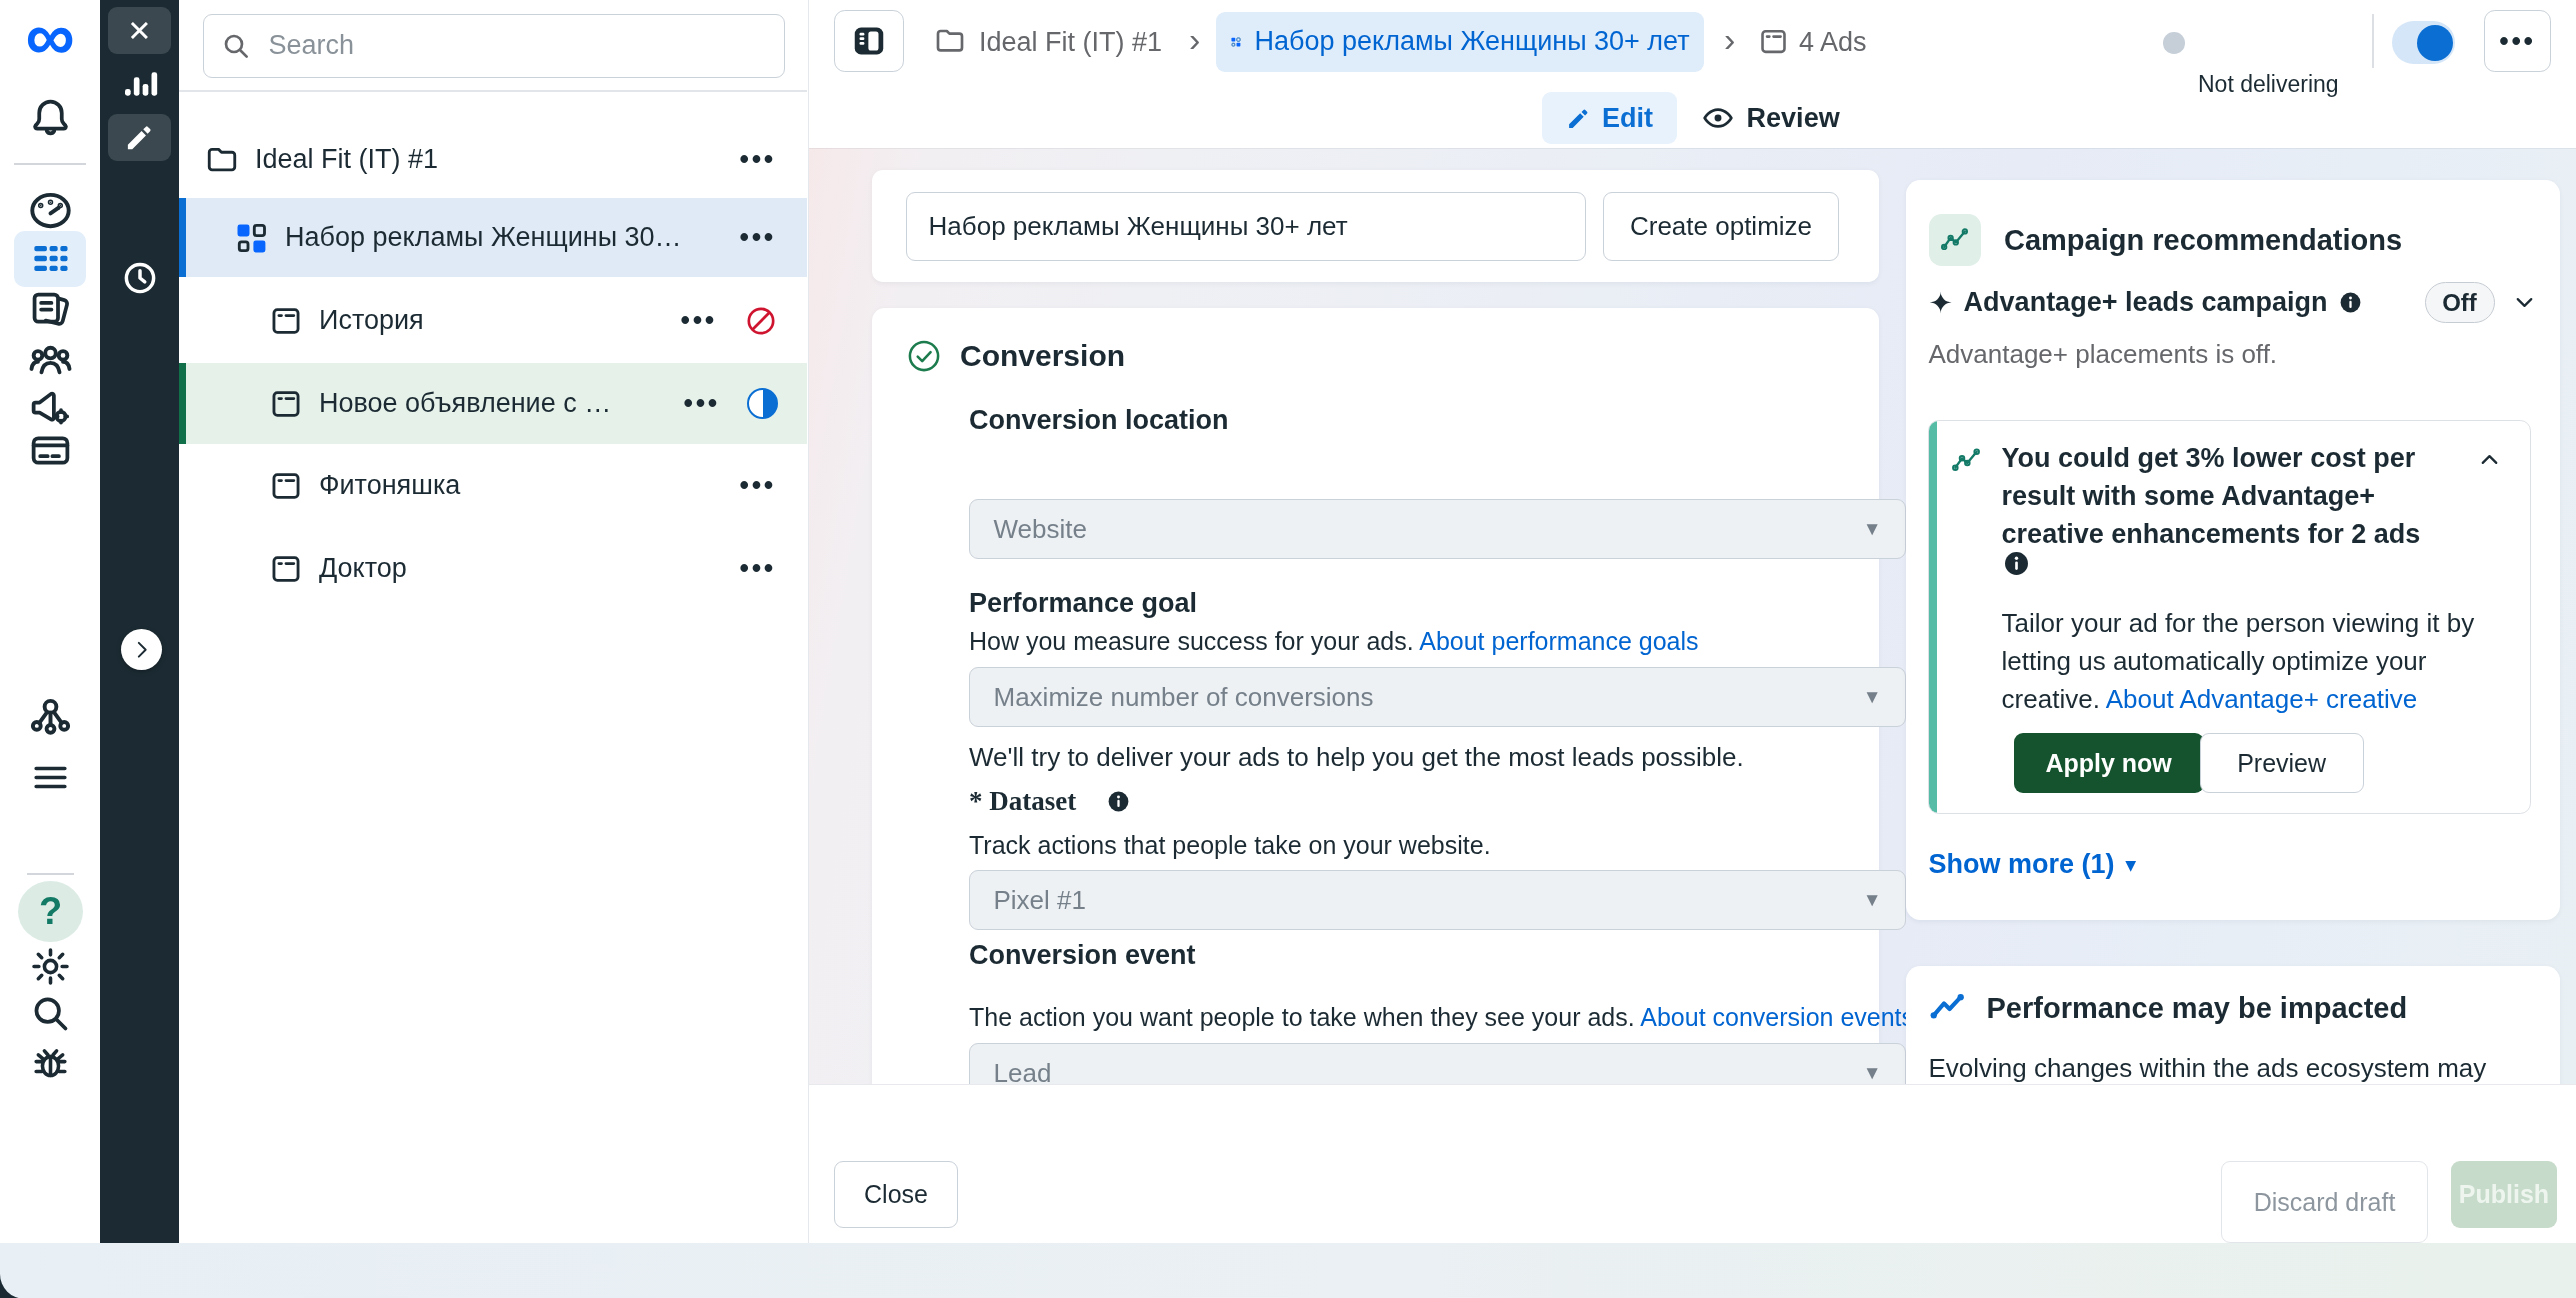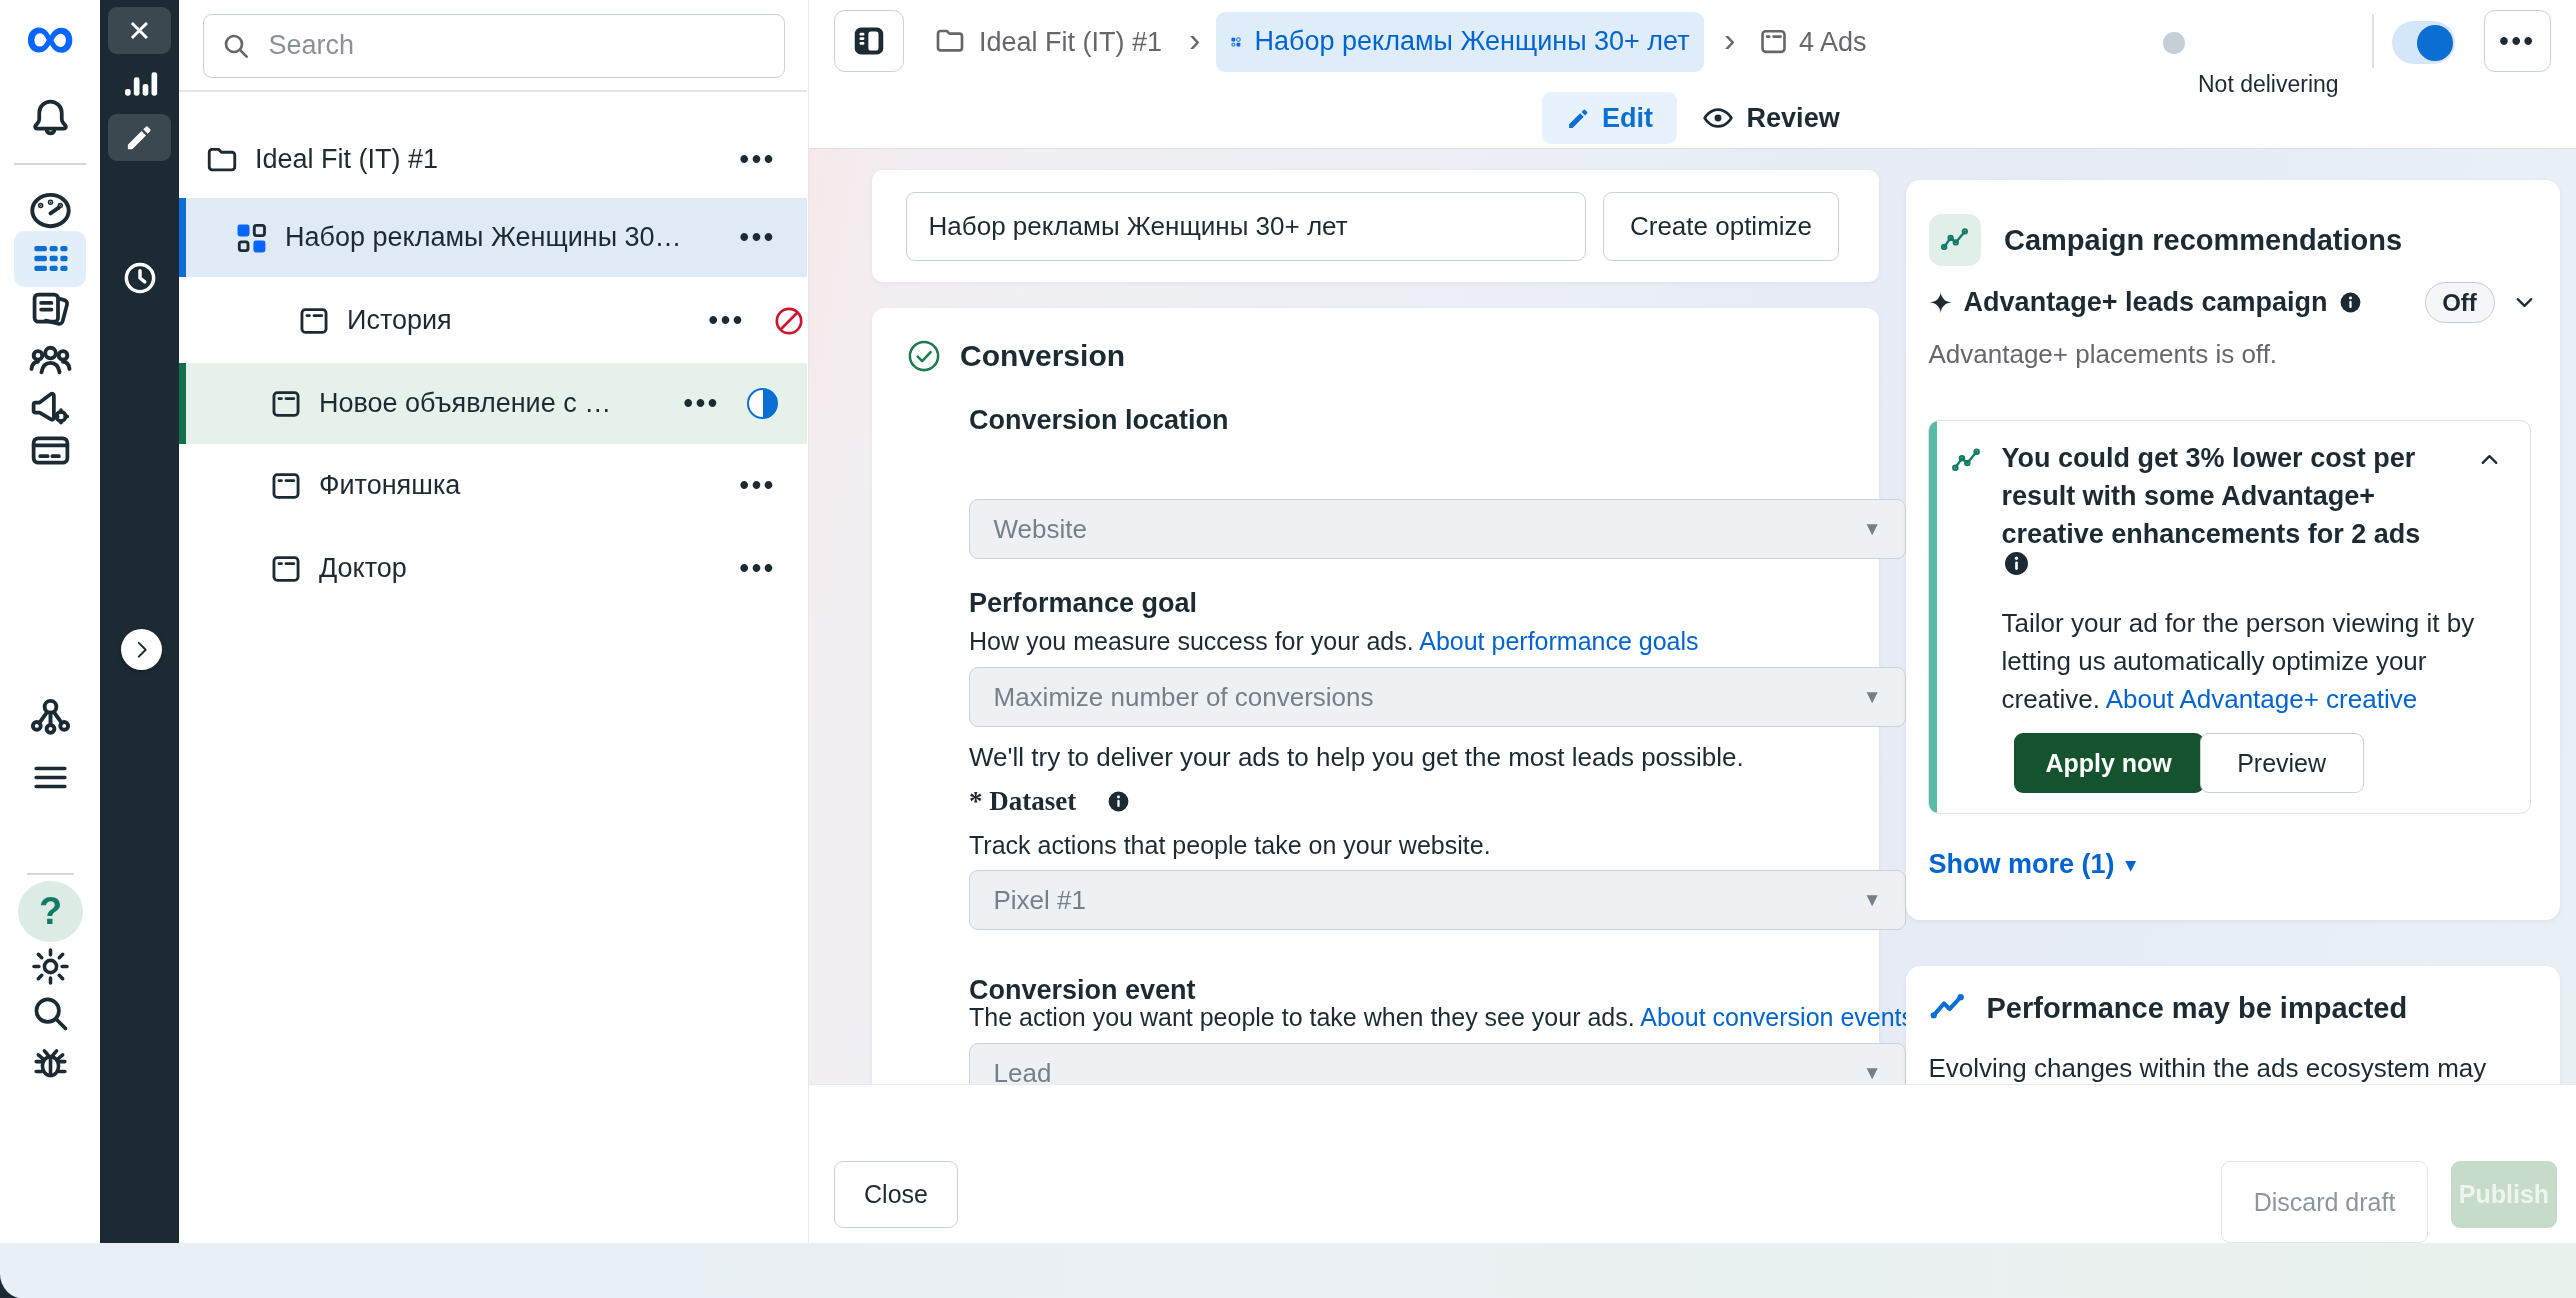--- a/index.html
+++ b/index.html
@@ -233,21 +233,21 @@
             <rect x="3" y="3" width="8" height="8" rx="1.6" fill="#0866ff"></rect>
             <rect x="14.2" y="3.6" width="6.8" height="6.8" rx="1.6" fill="none" stroke="#1c2b33" stroke-width="1.9"></rect>
             <rect x="4.2" y="14.6" width="5.8" height="5.8" rx="1.4" fill="none" stroke="#1c2b33" stroke-width="1.9"></rect>
             <rect x="13.6" y="13.6" width="8" height="8" rx="1.6" fill="#0866ff"></rect>
           </svg>
       </span>
       <span class="tree-label" style="margin-left:16px;width:406px;">Набор рекламы Женщины 30+ лет</span>
       <span class="dots" style="margin-left:auto;margin-right:31px;">•••</span>
     </div>
 
-    <div class="abs tree-row" style="top:278px;height:85px;margin-left:28px;">
+    <div class="abs tree-row" style="top:278px;height:85px;">
       <span class="ico" style="margin-left:90px;">
         <svg class="s" width="34" height="34" viewBox="0 0 24 24">
             <rect x="3.5" y="4" width="17" height="16" rx="2.4"></rect>
             <path d="M7 8.2h1.8M12 8.2h5.5"></path>
           </svg>
       </span>
       <span class="tree-label" style="margin-left:16px;width:298px;">История</span>
       <span class="dots" style="margin-left:auto;margin-right:27px;">•••</span>
       <span class="ico" style="margin-right:29px;">
         <svg width="34" height="34" viewBox="0 0 24 24" fill="none" stroke="#cf1430" stroke-width="1.9" stroke-linecap="round">
@@ -394,21 +394,21 @@
             <circle cx="12" cy="7.6" r="1.4" fill="#fff"></circle>
             <rect x="10.9" y="10.3" width="2.2" height="7" rx="1.1" fill="#fff"></rect>
           </svg>
       </div>
       <span class="fhelp" style="top:523px;">Track actions that people take on your website.</span>
       <div class="dd" style="top:562px;">
         <span>Pixel #1</span>
         <span class="caret">▼</span>
       </div>
 
-      <span class="flabel" style="top:667px;">Conversion event</span>
+      <span class="flabel" style="top:632px;">Conversion event</span>
       <div class="fhelp" style="top:695px;">
         <span>The action you want people to take when they see your ads.</span>
         <a class="link">About conversion events</a>
       </div>
       <div class="dd" style="top:735px;">
         <span>Lead</span>
         <span class="caret">▼</span>
       </div>
     </div>
 

